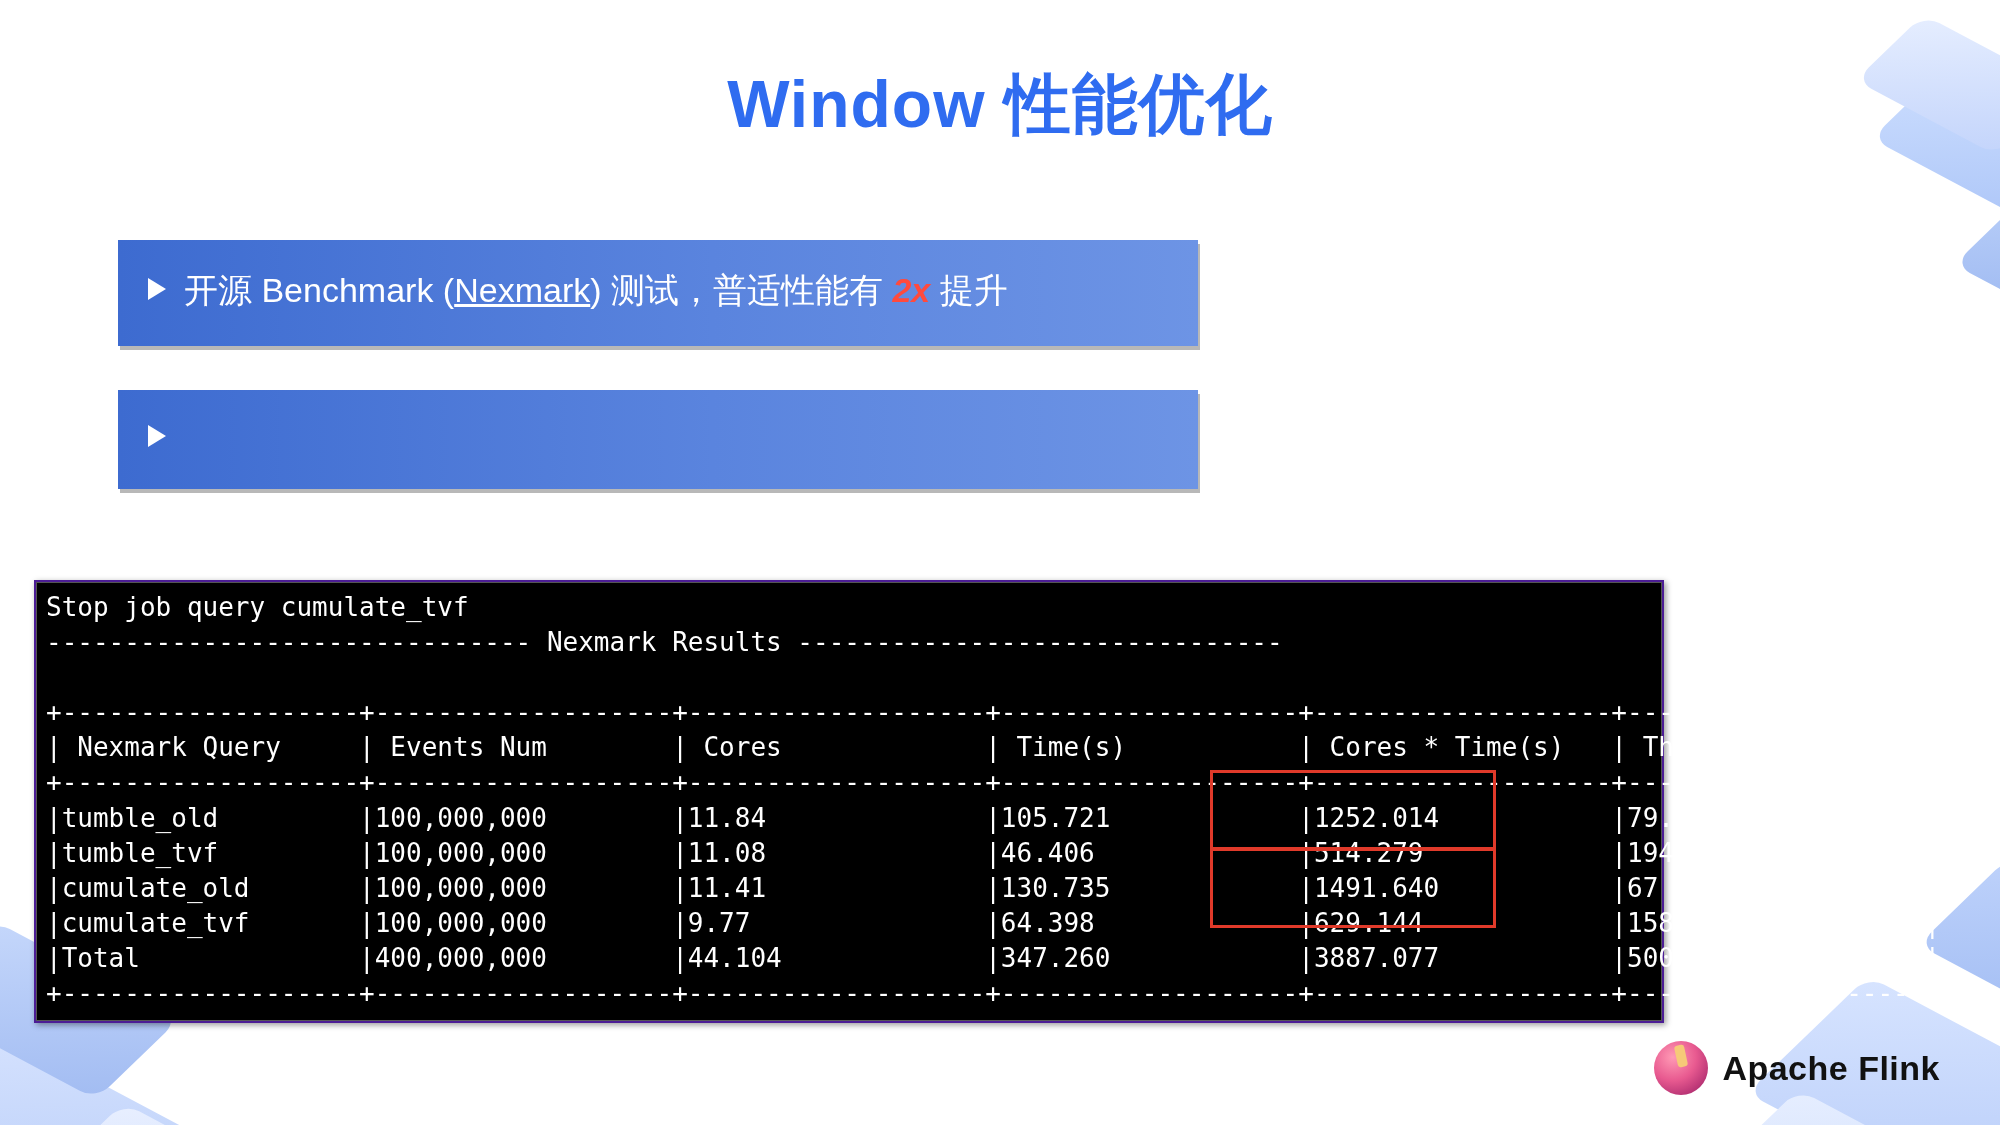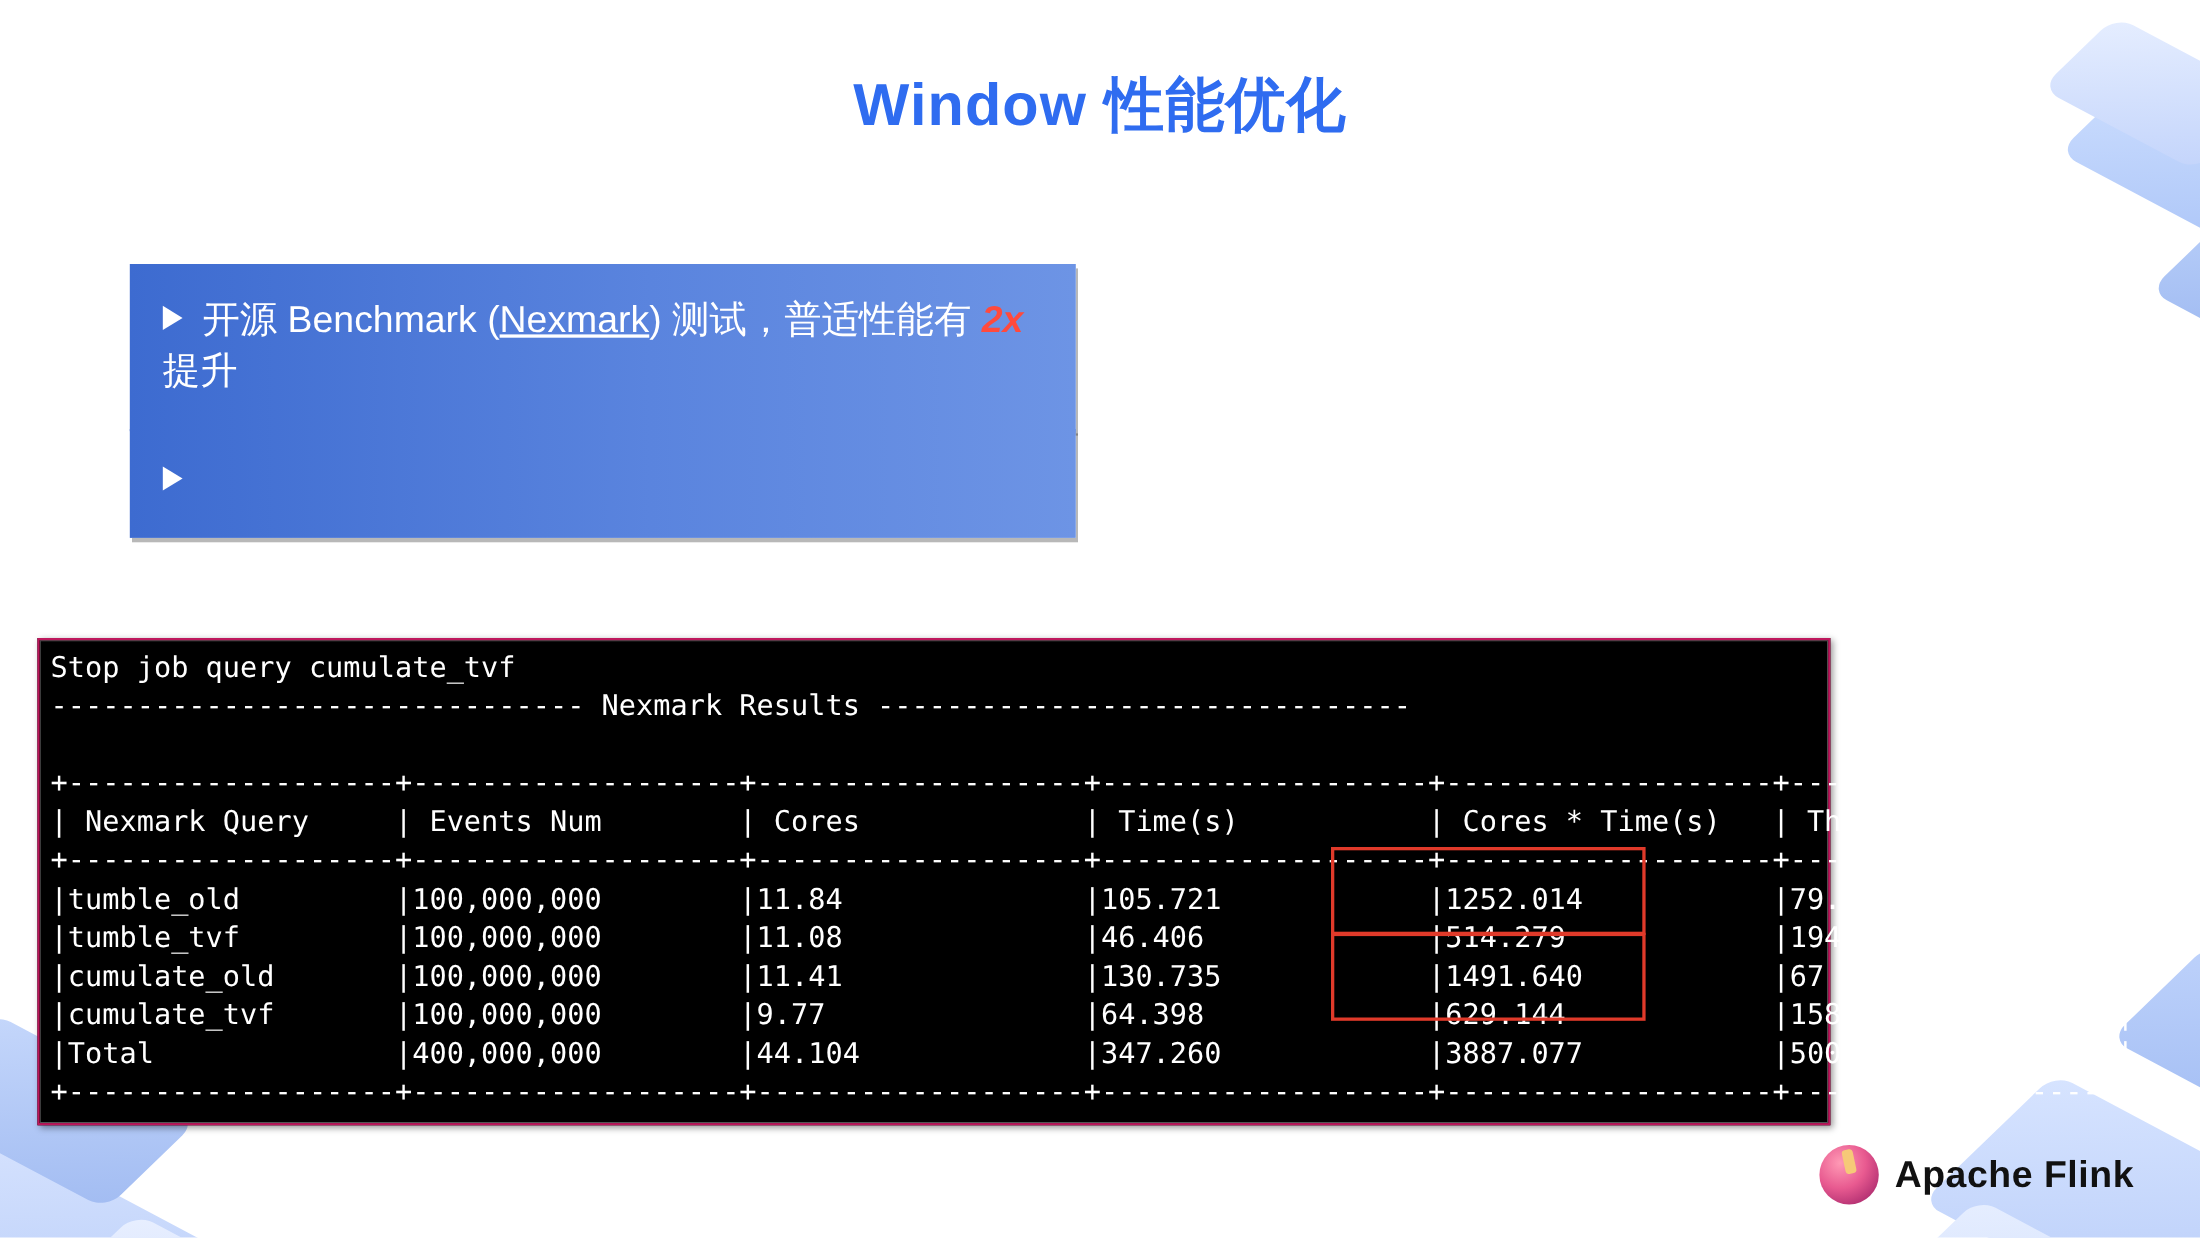--- a/index.html
+++ b/index.html
@@ -32,31 +32,31 @@
   .bl2 { left: -60px;   bottom: 60px;  width: 210px; height: 110px; background: linear-gradient(145deg,#c5d7fb,#a2bcf2); }
   .bl3 { left: 70px;    bottom: -120px;width: 200px; height: 110px; background: linear-gradient(145deg,#e8efff,#cbdafc); }
 
   
   .title {
     position: absolute;
     top: 60px;
     left: 0;
     width: 100%;
     text-align: center;
-    font-size: 54px;
+    font-size: 66px;
     font-weight: 800;
     color: #2f6cf0;
     letter-spacing: 1px;
   }
 
   
   .banner {
     position: absolute;
     left: 118px;
-    width: 860px;
+    width: 1080px;
     padding: 28px 30px 32px 30px;
     background: linear-gradient(90deg, #3d6bd0 0%, #5a84de 55%, #6d94e5 100%);
     color: #ffffff;
     font-size: 34px;
     box-shadow: 2px 4px 0 rgba(0,0,0,0.28);
     box-sizing: border-box;
   }
   .banner1 { top: 240px; }
   .banner2 { top: 390px; }
   .chevron {
@@ -75,21 +75,21 @@
   .terminal {
     position: absolute;
     left: 34px;
     top: 580px;
     width: 1630px;
     background: #000000;
     color: #ffffff;
     font-family: "Menlo", "Consolas", monospace;
     font-size: 26px;
     line-height: 1.35;
-    border: 2px solid #be185d;
+    border: 2px solid #4c1d95;
     box-shadow: 0 0 0 1px #555 inset, 2px 2px 6px rgba(0,0,0,0.4);
     padding: 8px 10px 10px 10px;
     white-space: pre;
     box-sizing: border-box;
   }
   .hlbox {
     position: absolute;
     border: 3px solid #e03a2a;
     pointer-events: none;
   }

